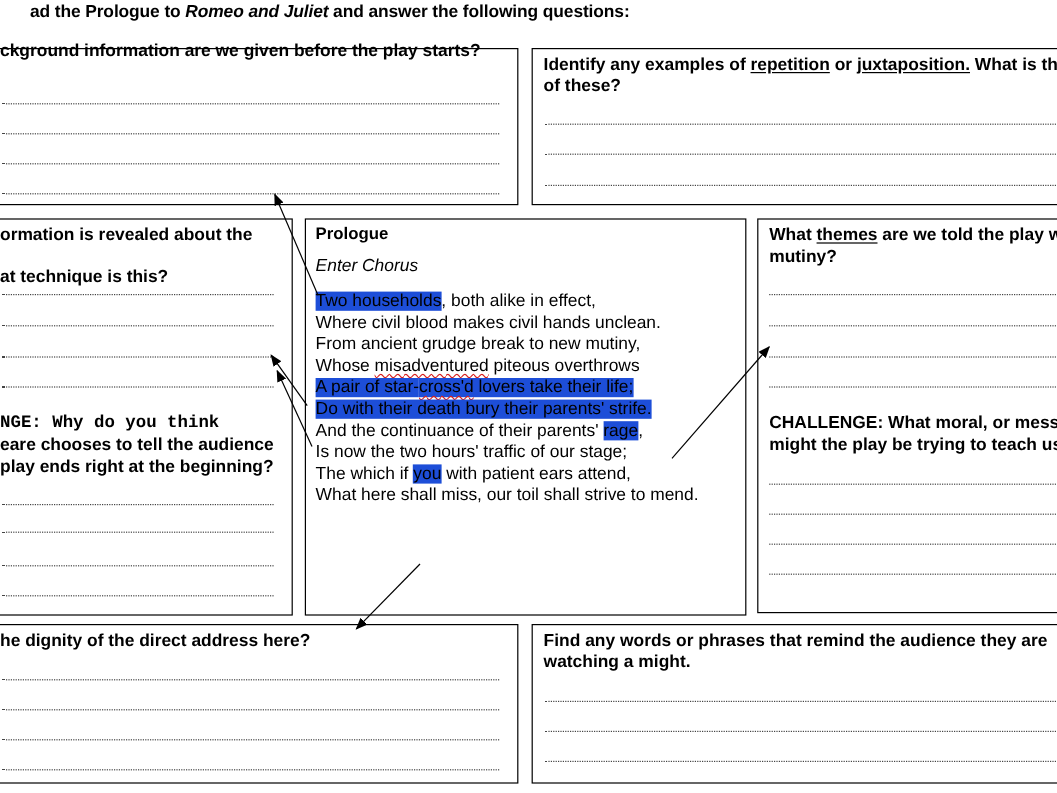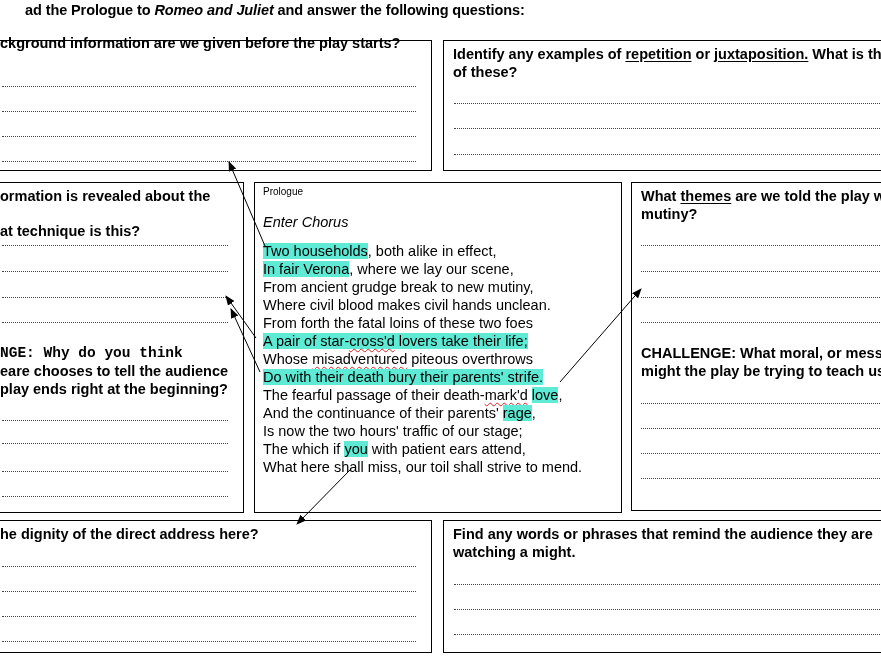--- a/index.html
+++ b/index.html
@@ -18,25 +18,25 @@
     background: #fff;
   }
   .q {
     position: absolute; font-size: 14.5px; font-weight: bold; line-height: 18px;
     white-space: nowrap;
   }
   .q u { text-decoration: underline; text-underline-offset: 2px; }
   .dots {
     position: absolute; height: 0; border-top: 1px dotted #444;
   }
-  .prologue-title { position: absolute; left: 263px; top: 186px; font-size: 10px; font-weight: normal; }
+  .prologue-title { position: absolute; left: 263px; top: 186px; font-size: 14px; font-weight: bold; }
   .stage { position: absolute; left: 263px; top: 214px; font-size: 14.5px; font-style: italic; }
   .poem { position: absolute; left: 263px; top: 242px; font-size: 14.5px; line-height: 18px; }
   .poem .line { white-space: nowrap; height: 18px; }
-  .hl { background: #5eead4; text-align: center; }
+  .hl { background: #1d4ed8; text-align: center; }
   .sq { text-decoration: underline wavy #d62020; text-decoration-thickness: 1px; text-underline-offset: 2px; }
   svg.arrows { position: absolute; left: 0; top: 0; pointer-events: none; }
 </style>
 </head>
 <body>
 
 <div class="title"><span>ad the Prologue to </span><em>Romeo and Juliet</em><span> and answer the following questions:</span></div>
 
 <div class="box" style="left:-2px; top:40px; width:434px; height:131px;"></div>
 <div class="q" style="left:0; top:34px;">ckground information are we given before the play starts?</div>
@@ -66,28 +66,25 @@
 <div class="dots" style="left:2px; width:226px; top:420px;"></div>
 <div class="dots" style="left:2px; width:226px; top:443px;"></div>
 <div class="dots" style="left:2px; width:226px; top:471px;"></div>
 <div class="dots" style="left:2px; width:226px; top:496px;"></div>
 
 <div class="box" style="left:254px; top:182px; width:368px; height:331px;"></div>
 <div class="prologue-title">Prologue</div>
 <div class="stage">Enter Chorus</div>
 <div class="poem" id="poem">
     <div class="line"><span class="hl">Two households</span><span class="">, both alike in effect,</span></div>
-    <div class="line"><span class="hl">In fair Verona</span><span class="">, where we lay our scene,</span></div>
+    <div class="line"><span class="">Where civil blood makes civil hands unclean.</span></div>
     <div class="line"><span class="">From ancient grudge break to new mutiny,</span></div>
-    <div class="line"><span class="">Where civil blood makes civil hands unclean.</span></div>
-    <div class="line"><span class="">From forth the fatal loins of these two foes</span></div>
+    <div class="line"><span class="">Whose </span><span class="sq">misadventured</span><span class=""> piteous overthrows</span></div>
     <div class="line"><span class="hl">A pair of star-</span><span class="hl sq">cross'd</span><span class="hl"> lovers take their life;</span></div>
-    <div class="line"><span class="">Whose </span><span class="sq">misadventured</span><span class=""> piteous overthrows</span></div>
     <div class="line"><span class="hl">Do with their death bury their parents' strife.</span></div>
-    <div class="line"><span class="">The fearful passage of their death-</span><span class="sq">mark'd</span><span class=""> </span><span class="hl">love</span><span class="">,</span></div>
     <div class="line"><span class="">And the continuance of their parents' </span><span class="hl">rage</span><span class="">,</span></div>
     <div class="line"><span class="">Is now the two hours' traffic of our stage;</span></div>
     <div class="line"><span class="">The which if </span><span class="hl">you</span><span class=""> with patient ears attend,</span></div>
     <div class="line"><span class="">What here shall miss, our toil shall strive to mend.</span></div>
   </div>
 
 <div class="box" style="left:631px; top:182px; width:257px; height:329px;"></div>
 <div class="q" style="left:641px; top:187px;"><span>What </span><u>themes</u><span> are we told the play w</span></div>
 <div class="q" style="left:641px; top:205px;">mutiny?</div>
 <div class="dots" style="left:641px; width:245px; top:245px;"></div>

